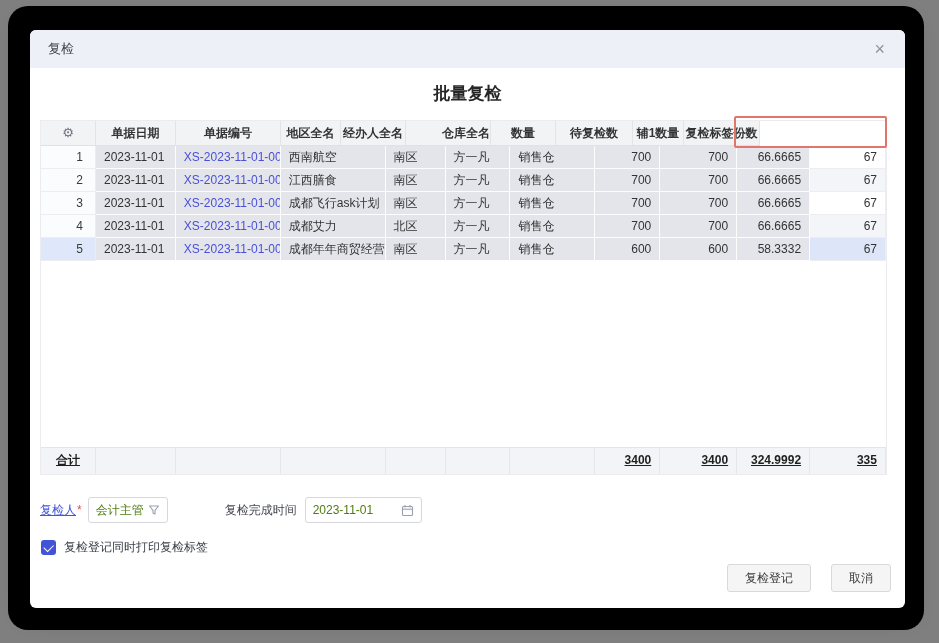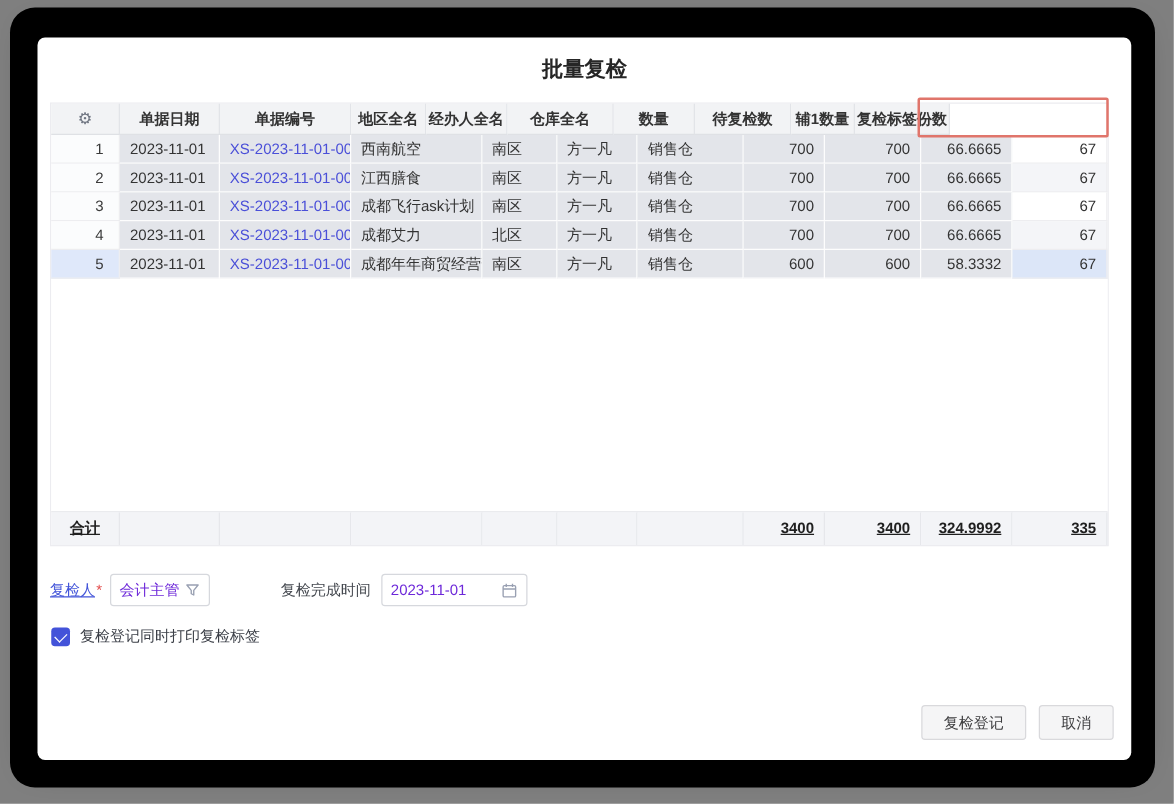--- a/index.html
+++ b/index.html
@@ -39,55 +39,59 @@
   .total-row { display:flex; border-top:1px solid #e4e5e9; }
   .tcell { height:26px; line-height:25px; background:#f3f4f7; border-right:1px solid #e6e7eb; padding:0 8px; font-weight:bold; color:#1f1f1f; overflow:hidden; white-space:nowrap;text-decoration:underline; }
   .tcell.idx { text-align:center; }
 
   .hl-box { position:absolute; left:693px; top:-5px; width:153px; height:32px; border:2px solid #e0756b; border-radius:2px; pointer-events:none; }
 
   
   .form-row { display:flex; align-items:center; margin:22px 0 0 10px; font-size:12px; }
   .lbl-link { color:#4355d9; text-decoration:underline; cursor:pointer; }
   .req { color:#e34d4d; margin:0 6px 0 1px; }
-  .select-box, .date-box { height:26px; border:1px solid #d6d8dd; border-radius:3px; background:#fff; display:flex; align-items:center; padding:0 7px; color:#6d28d9; cursor:pointer;justify-content:flex-end; }
+  .select-box, .date-box { height:26px; border:1px solid #d6d8dd; border-radius:3px; background:#fff; display:flex; align-items:center; padding:0 7px; color:#4d7c0f; cursor:pointer;justify-content:flex-end; }
   .select-box { width:80px; }
   .select-box .val { flex:1; }
   .date-box { width:117px; margin-left:8px; }
   .date-box .val { flex:1; }
   .time-lbl { margin-left:57px; color:#44484f; }
 
   .check-row { display:flex; align-items:center; margin:16px 0 0 11px; font-size:12px; color:#3b3f47; }
   .checkbox { width:15px; height:15px; background:#4353d9; border-radius:3px; position:relative; margin-right:8px; cursor:pointer; }
   .checkbox::after { content:""; position:absolute; left:3px; top:3.5px; width:8px; height:4.5px; border-left:1.8px solid #fff; border-bottom:1.8px solid #fff; transform:rotate(-45deg); }
 
-  .footer { position:absolute; right:14px; bottom:16px; display:flex; gap:10px; }
+  .footer { position:absolute; right:14px; bottom:16px; display:flex; gap:20px; }
   .btn { height:28px; padding:0 17px; background:#f5f5f6; border:1px solid #d9d9dc; border-radius:3px; font-size:12px; color:#3d3d3f; line-height:26px; cursor:pointer; }
 
   .icon-svg { display:block; }
 </style>
 </head>
 <body>
 
 <div class="shadow-panel"></div>
 
 <div class="dialog">
+  <div class="dlg-header">
+    <span class="dlg-title">复检</span>
+    <span class="dlg-close">×</span>
+  </div>
 
   <div class="dlg-heading">批量复检</div>
 
   <div class="grid">
     <div class="grid-row" id="thead">
       <div class="hcell idx" style="width:55px">
         <span class="gear">⚙</span>
       </div>
     <div class="hcell" style="width: 80px;">单据日期</div>
         <div class="hcell" style="width: 105px;">单据编号</div>
         <div class="hcell" style="width: 60px;">地区全名</div>
         <div class="hcell" style="width: 65px; text-align: center;">经办人全名</div>
-        <div class="hcell" style="width: 85px;">仓库全名</div>
+        <div class="hcell" style="width: 85px; text-align: right;">仓库全名</div>
         <div class="hcell" style="width: 65px;">数量</div>
         <div class="hcell" style="width: 77px;">待复检数</div>
         <div class="hcell" style="width: 51px;">辅1数量</div>
         <div class="hcell" style="width: 76px;">复检标签份数</div>
       </div>
     <div id="tbody">
         <div class="trow">
           <div class="cell idx" style="width: 55px;">1</div>
           <div class="cell gray al" style="width: 80px;">2023-11-01</div>
           <div class="cell gray al" style="width: 105px;"><span class="doc-link">XS-2023-11-01-00047</span></div>

